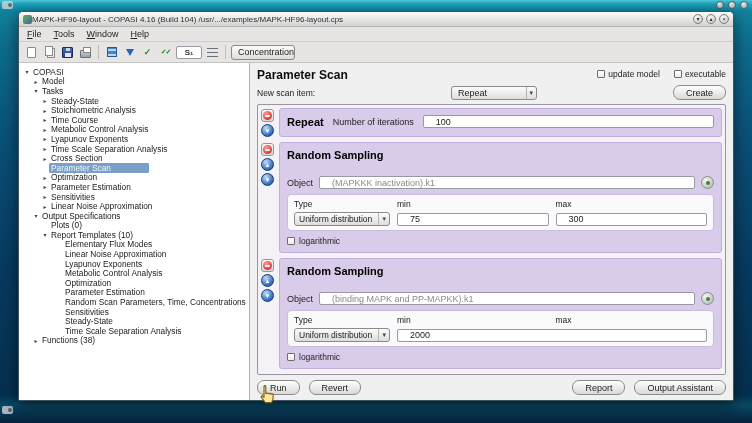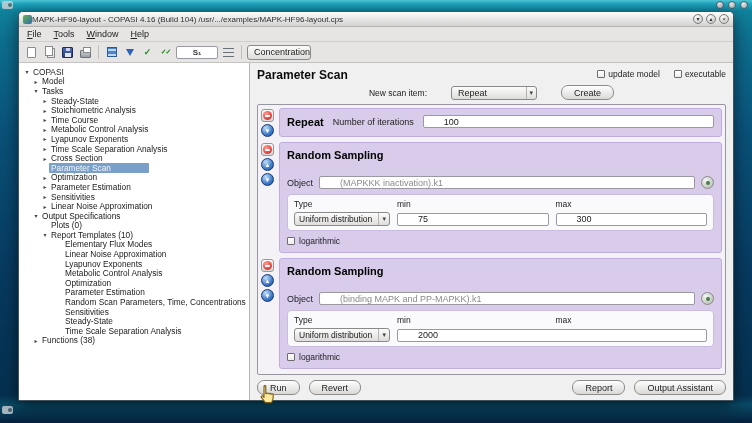--- a/index.html
+++ b/index.html
@@ -56,38 +56,38 @@
   .tlabel{padding:0 2px}
   .l0{padding-left:2px}.l1{padding-left:11px}.l2{padding-left:20px}.l3{padding-left:34px}
   .trow.sel .tlabel{background:#7aa0ca;color:#f2f6fa;padding-right:38px;border-radius:1px}
 
   .main-panel{flex:1;background:#eff0ef;padding:5px 7px 5px 7px;display:flex;flex-direction:column;min-width:0}
   .mp-header{display:flex;align-items:flex-start;flex:0 0 auto}
   .ps-title{font-size:12px;font-weight:bold;color:#0c0c0c;flex:1}
   .chk-group{display:flex;gap:14px;align-items:center;padding-top:1px}
   .chk{width:8px;height:8px;border:1px solid #6e6d6c;background:linear-gradient(#fff,#ededed);border-radius:1px;display:inline-block;flex:0 0 auto}
   .chk-lab{display:flex;align-items:center;gap:3px;font-size:8.5px;color:#222}
-  .mp-newrow{display:flex;justify-content:center;align-items:center;gap:24px;margin-top:3px;flex:0 0 auto;font-size:8.5px;color:#222}
+  .mp-newrow{display:flex;justify-content:space-between;align-items:center;gap:24px;margin-top:3px;flex:0 0 auto;font-size:8.5px;color:#222}
   .nsi-combo{width:86px;height:14px}
   .btn{height:15px;padding:0 12px;font-size:9px;color:#1d1d1d;background:linear-gradient(#fefefe,#dad9d8);border:1px solid #8c8b8a;border-radius:7px;display:inline-flex;align-items:center;justify-content:center;white-space:nowrap}
 
   .scan-scroll{flex:1;border:1px solid #98979f;border-radius:2px;background:#f4f2f6;margin-top:4px;padding:3px;overflow:hidden;display:flex;flex-direction:column;gap:5px;min-height:0}
   .scan-row{display:flex;gap:3px;flex:0 0 auto}
   .row-btns{width:15px;display:flex;flex-direction:column;gap:2px;padding-top:1px;flex:0 0 auto}
   .rbtn{width:13px;height:13px;display:flex;align-items:center;justify-content:center}
   .rbtn.del{background:linear-gradient(#fafafa,#d8d8d8);border:1px solid #979797;border-radius:3px}
   .rbtn.del i{width:9px;height:9px;border-radius:50%;background:radial-gradient(circle at 35% 30%,#ff9a90,#cc1414);position:relative;display:block}
   .rbtn.del i::after{content:"";position:absolute;left:2px;top:3.5px;width:5px;height:2px;background:#fff;border-radius:1px}
   .rbtn.sphere{border-radius:50%;background:radial-gradient(circle at 35% 28%,#c2ddf8,#3c78c8 62%,#1a4288);border:1px solid #173a74;color:#fff;font-size:6px;line-height:1}
 
   .scan-item{flex:1;background:#d9cceb;border:1px solid #bfaedd;border-radius:3px;padding:6px 7px;min-width:0}
   .item-title{font-size:11px;font-weight:bold;color:#000}
   .repeat-row{display:flex;align-items:center;gap:9px}
   .flabel{font-size:9px;color:#1c1c1c;flex:0 0 auto}
-  .txt{height:13px;border:1px solid #9a99a2;border-radius:2px;background:#fff;font-size:9px;font-family:"Liberation Sans",sans-serif;padding:0 20px;color:#222;min-width:0}
+  .txt{height:13px;border:1px solid #9a99a2;border-radius:2px;background:#fff;font-size:9px;font-family:"Liberation Sans",sans-serif;padding:0 12px;color:#222;min-width:0}
   .grow{flex:1}
   .txt.obj{color:#8a8a8a}
   .obj-row{display:flex;align-items:center;gap:6px;margin-top:15px;margin-bottom:5px}
   .objbtn{width:13px;height:13px;border-radius:50%;border:1px solid #8b8a89;background:radial-gradient(circle at 35% 30%,#f4f6f4,#aab6aa);position:relative;flex:0 0 auto}
   .objbtn::after{content:"";position:absolute;left:4px;top:4px;width:4px;height:4px;border-radius:50%;background:#4a7a4a}
   .white-panel{background:#faf9fc;border:1px solid #c9bcde;border-radius:4px;padding:4px 6px;margin-bottom:4px}
   .gl-row,.gc-row{display:flex;gap:7px;align-items:center}
   .gl-row{margin-bottom:3px;font-size:8.5px;color:#222}
   .c1{width:96px;flex:0 0 auto}
   .c2{flex:1;min-width:0}

